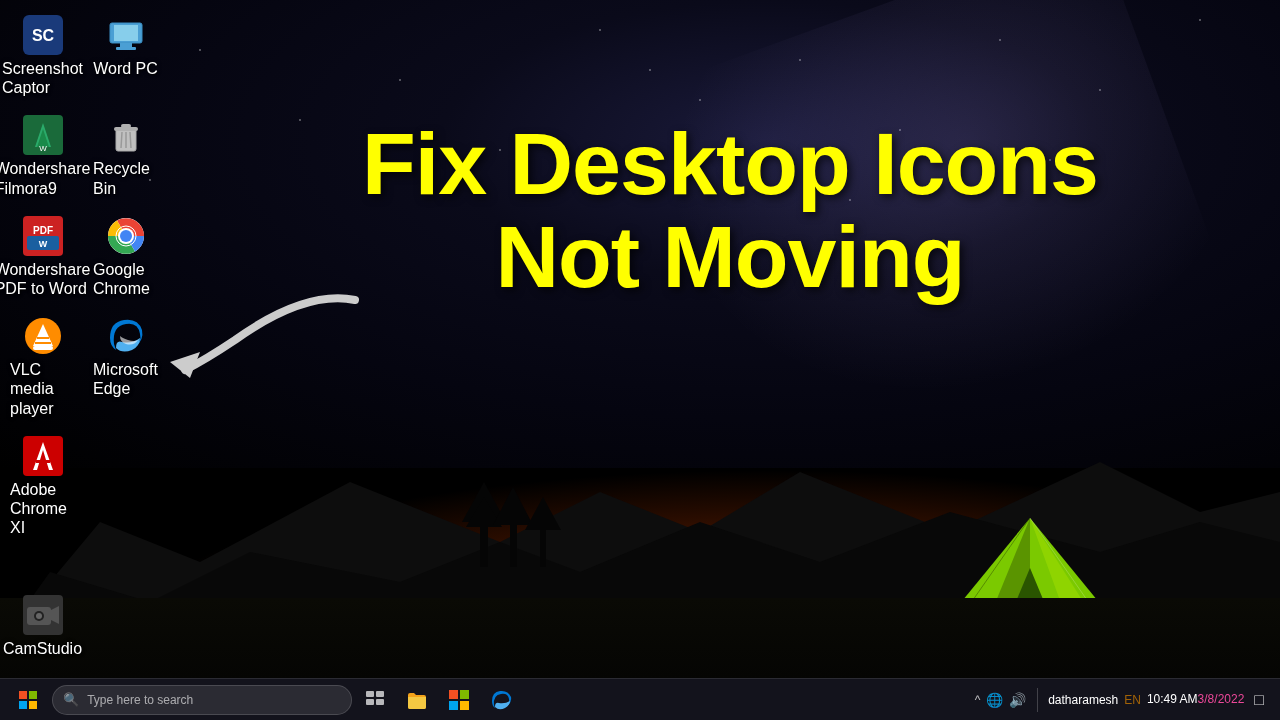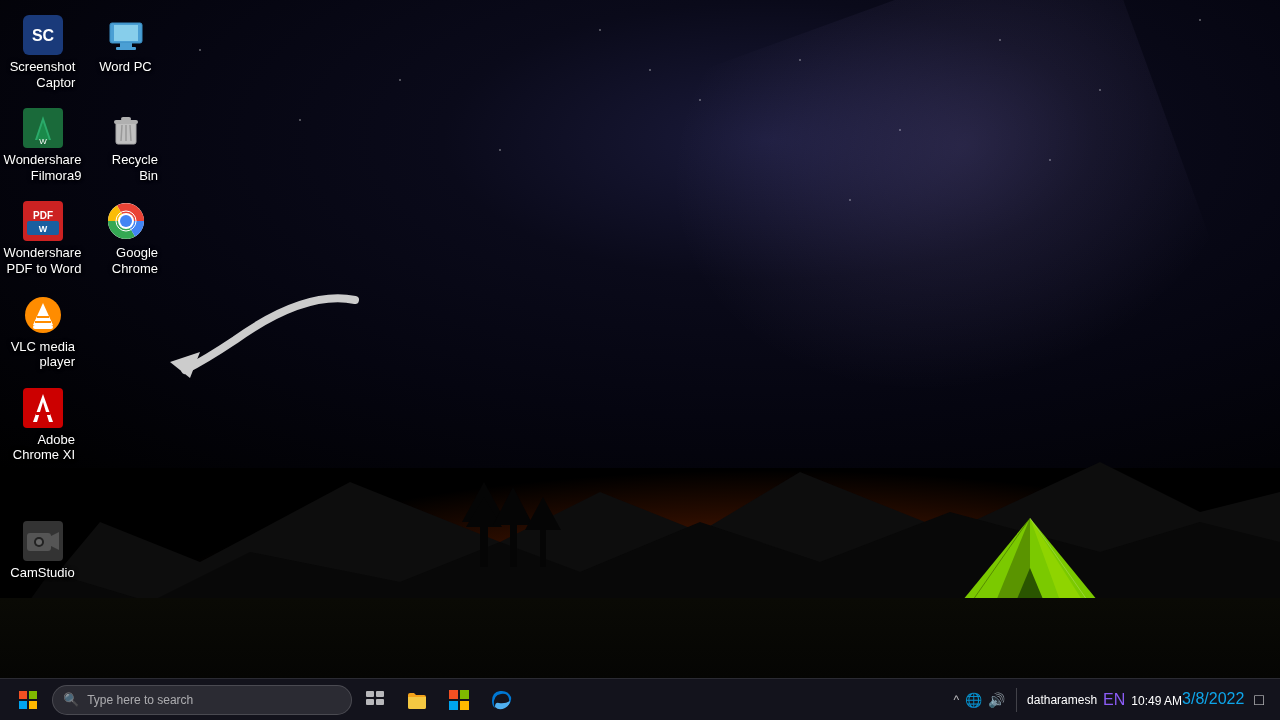--- a/index.html
+++ b/index.html
@@ -131,22 +131,22 @@
       width: 40px;
       height: 40px;
       margin-bottom: 4px;
       display: flex;
       align-items: center;
       justify-content: center;
     }
 
     .icon-label {
       color: #fff;
-      font-size: 13px;
-      text-align: right;
+      font-size: 16px;
+      text-align: left;
       line-height: 1.2;
       text-shadow: 1px 1px 2px rgba(0,0,0,0.9), 0 0 4px rgba(0,0,0,0.8);
     }
 
     
     .title-overlay {
       position: absolute;
       top: 120px;
       left: 200px;
       right: 20px;
@@ -257,22 +257,22 @@
       padding: 0 8px;
     }
 
     .tray-user {
       color: #fff;
       font-size: 12px;
       text-align: right;
     }
 
     .tray-lang {
-      color: #8b5cf6;
-      font-size: 16px;
+      color: #a16207;
+      font-size: 12px;
     }
 
     .tray-icon {
       color: rgba(255,255,255,0.8);
       font-size: 14px;
       cursor: pointer;
     }
 
     .tray-time {
       display: flex;
@@ -280,22 +280,22 @@
       align-items: flex-end;
     }
 
     .tray-clock {
       color: #fff;
       font-size: 12px;
       line-height: 1.3;
     }
 
     .tray-date {
-      color: #0ea5e9;
-      font-size: 16px;
+      color: #ec4899;
+      font-size: 12px;
       line-height: 1.3;
     }
 
     .tray-notif {
       color: rgba(255,255,255,0.8);
       font-size: 16px;
       cursor: pointer;
       margin-left: 4px;
     }
 
@@ -454,20 +454,31 @@
 
             <polygon points="20,8 10,30 30,30" fill="white"></polygon>
             <rect x="10" y="30" width="20" height="4" rx="2" fill="white"></rect>
 
             <line x1="14" y1="22" x2="26" y2="22" stroke="#ff8c00" stroke-width="2"></line>
             <line x1="12" y1="27" x2="28" y2="27" stroke="#ff8c00" stroke-width="2"></line>
           </svg>
         </div>
         <span class="icon-label">VLC media player</span>
       </div>
+      <div class="desktop-icon">
+        <div class="icon-img">
+          <svg width="40" height="40" viewBox="0 0 40 40">
+
+            <path d="M8,28 Q6,10 20,8 Q32,6 34,18 Q36,26 28,30 Q22,33 16,31 Q22,34 30,30 Q38,24 36,14 Q32,2 18,4 Q4,6 4,22 Q4,30 10,34 Z" fill="#0078d4"></path>
+            <path d="M10,32 Q16,38 26,34 Q34,30 34,22 Q26,28 16,26 Q10,24 10,32 Z" fill="#50b0f0"></path>
+            <path d="M14,20 Q14,26 20,28 Q28,30 32,24 Q28,26 22,24 Q16,22 14,20 Z" fill="white" opacity="0.6"></path>
+          </svg>
+        </div>
+        <span class="icon-label">Microsoft Edge</span>
+      </div>
     </div>
 
     <div class="icon-row">
       <div class="desktop-icon">
         <div class="icon-img">
           <svg width="40" height="40" viewBox="0 0 40 40">
             <rect width="40" height="40" rx="4" fill="#cc0000"></rect>
 
             <polygon points="20,6 10,34 14,34 20,14 26,34 30,34" fill="white"></polygon>
             <rect x="13" y="24" width="14" height="3" fill="#cc0000"></rect>
@@ -487,20 +498,24 @@
             <polygon points="28,15 36,11 36,29 28,25" fill="#555"></polygon>
             <circle cx="16" cy="21" r="5" fill="#222"></circle>
             <circle cx="16" cy="21" r="3" fill="#666"></circle>
           </svg>
         </div>
         <span class="icon-label">CamStudio</span>
       </div>
     </div>
   </div>
 
+  <div class="title-overlay">
+    <div class="title-line1">Fix Desktop Icons</div>
+    <div class="title-line2">Not Moving</div>
+  </div>
 
   <div class="arrow">
     <svg width="220" height="120" viewBox="0 0 220 120">
 
       <path d="M200,30 Q150,20 80,70 Q50,90 30,100" stroke="#ccc" stroke-width="8" fill="none" stroke-linecap="round"></path>
 
       <polygon points="15,92 45,82 35,108" fill="#ccc"></polygon>
     </svg>
   </div>
 

